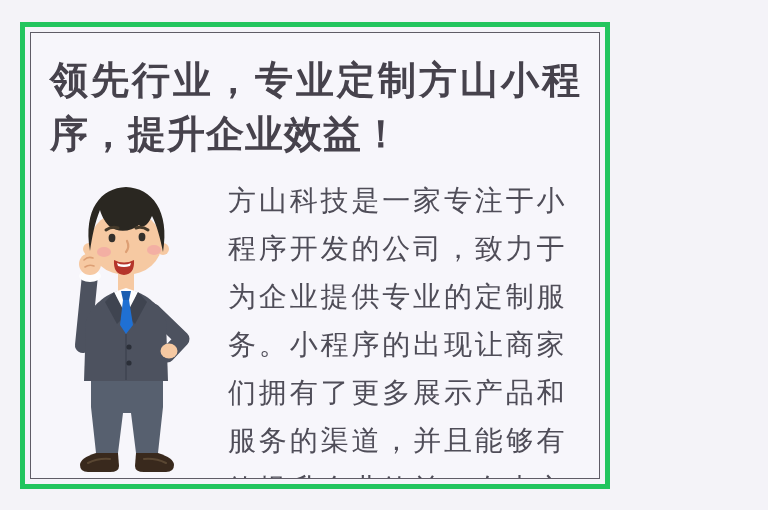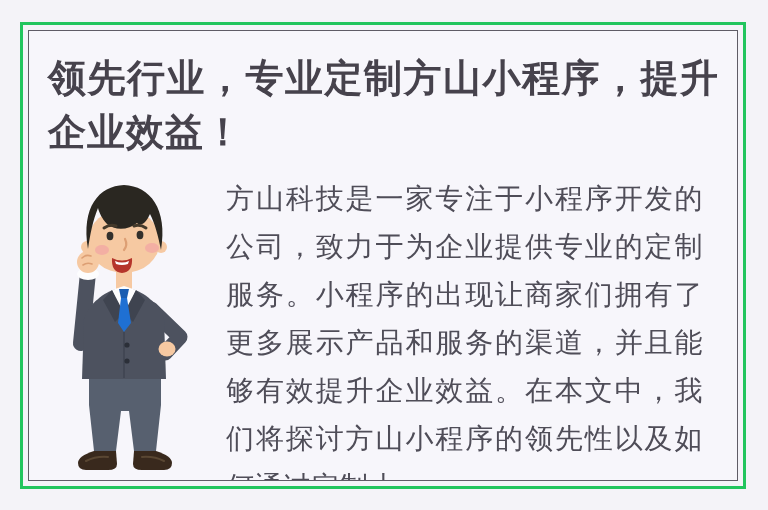--- a/index.html
+++ b/index.html
@@ -12,23 +12,23 @@
     position: relative;
     width: 768px;
     height: 510px;
     background: #f4f3f8;
     overflow: hidden;
   }
   .card {
     position: absolute;
     left: 20px;
     top: 22px;
-    width: 726px;
+    width: 590px;
     height: 467px;
-    border: 3px solid #22c55e;
+    border: 5px solid #22c55e;
     box-sizing: border-box;
   }
   .card-inner {
     position: absolute;
     inset: 5px;
     border: 1px solid #5f5c66;
     background: #f7f6fb;
     padding: 12px 18px;
     box-sizing: border-box;
     overflow: hidden;

